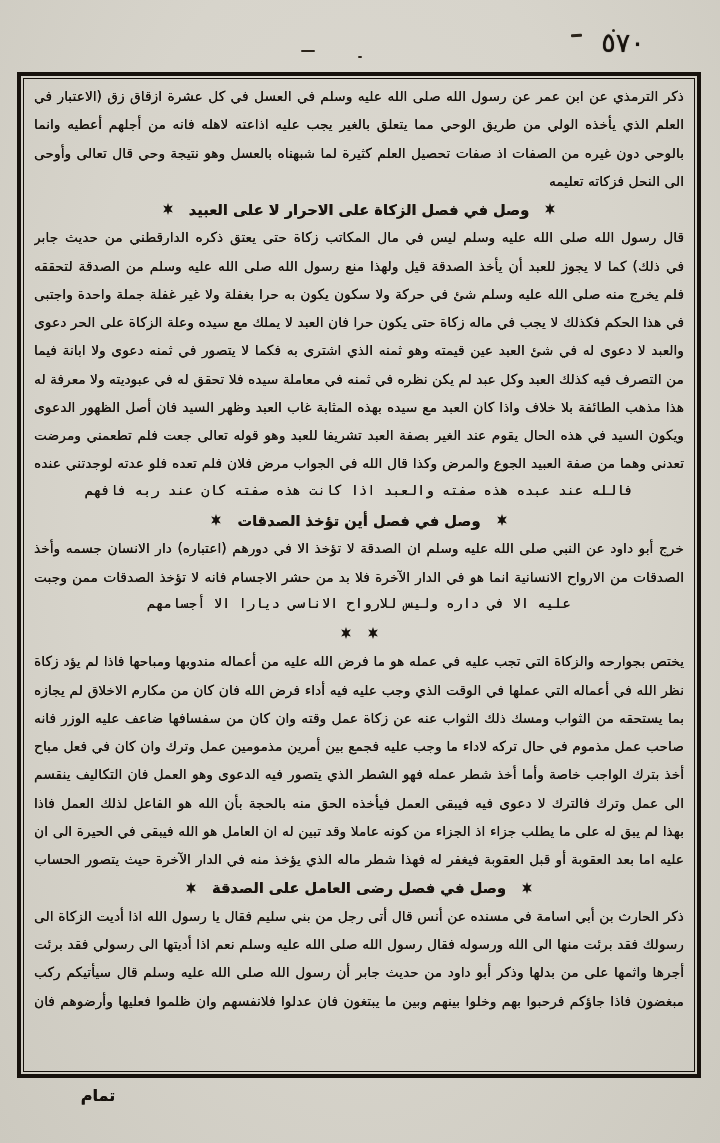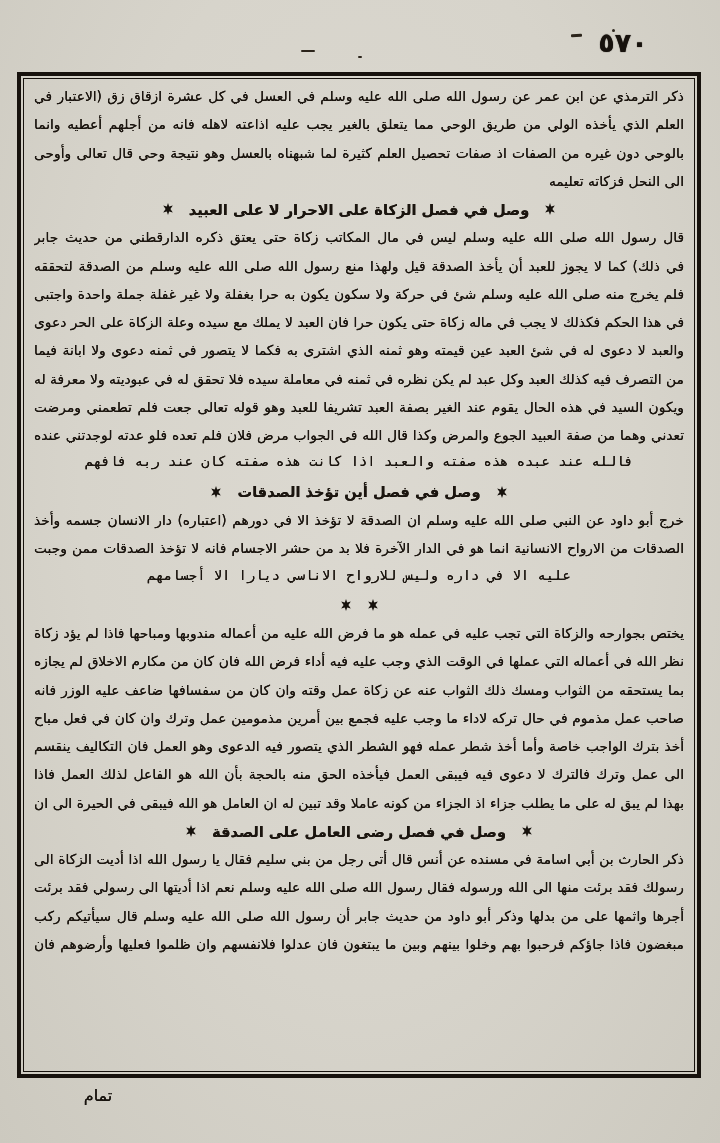--- a/index.html
+++ b/index.html
@@ -3,21 +3,21 @@
 <meta charset="utf-8">
 <style>
   html,body{margin:0;padding:0;}
   body{
     width:720px;height:1143px;position:relative;overflow:hidden;
     background:radial-gradient(ellipse at 50% 40%, #dcd9d1 0%, #d7d4cb 55%, #ccc9bf 100%);
     font-family:"DejaVu Sans",sans-serif;color:#1b150f;
   }
   .page-number{
     position:absolute;top:27px;left:586px;width:74px;text-align:center;
-    font-size:27px;font-weight:bold;letter-spacing:3px;color:#17120d;
+    font-size:27px;font-weight:normal;letter-spacing:3px;color:#17120d;
     text-shadow:0 0 1px #17120d;
   }
   .speck{position:absolute;background:#2b241b;}
   .speck.s1{left:571px;top:34px;width:11px;height:3px;border-radius:1px;transform:rotate(-2deg);}
   .speck.s2{left:612px;top:29px;width:3px;height:3px;border-radius:50%;}
   .speck.s3{left:301px;top:50px;width:14px;height:2px;border-radius:1px;}
   .speck.s4{left:358px;top:56px;width:4px;height:2px;border-radius:1px;}
   .frame{
     position:absolute;left:17px;top:72px;width:684px;height:1006px;
     border:4px solid #17120d;box-sizing:border-box;
@@ -34,21 +34,21 @@
   .ln.last-right{text-align-last:right;}
   .ln.last-center{text-align-last:center;font-family:Liberation Mono, monospace;}
   .hd{
     height:28.28px;display:flex;align-items:center;justify-content:center;gap:15px;
     font-weight:bold;font-size:14.6px;text-shadow:0 0 .5px #1b150f;
   }
   .orn{display:inline-flex;align-items:center;}
   .orn svg{display:block;}
   .catchword{
     position:absolute;left:60px;top:1086px;width:76px;text-align:center;
-    font-weight:normal;font-size:16px;direction:rtl;color:#17120d;
+    font-weight:bold;font-size:16px;direction:rtl;color:#17120d;
     text-shadow:0 0 .6px #17120d;
   }
 </style>
 </head>
 <body>
 
 <div class="page-number">٥٧٠</div>
 <div class="speck s1"></div>
 <div class="speck s2"></div>
 <div class="speck s3"></div>
@@ -80,20 +80,21 @@
         </span>
     </div>
 
     <div>
       <div class="ln">قال رسول الله صلى الله عليه وسلم ليس في مال المكاتب زكاة حتى يعتق ذكره الدارقطني من حديث جابر (الاعتبار</div>
       <div class="ln">في ذلك) كما لا يجوز للعبد أن يأخذ الصدقة قيل ولهذا منع رسول الله صلى الله عليه وسلم من الصدقة لتحققه بعبوديته</div>
       <div class="ln">فلم يخرج منه صلى الله عليه وسلم شئ في حركة ولا سكون يكون به حرا بغفلة ولا غير غفلة جملة واحدة واجتبى آله عناية به</div>
       <div class="ln">في هذا الحكم فكذلك لا يجب في ماله زكاة حتى يكون حرا فان العبد لا يملك مع سيده وعلة الزكاة على الحر دعوى الملك</div>
       <div class="ln">والعبد لا دعوى له في شئ العبد عين قيمته وهو ثمنه الذي اشترى به فكما لا يتصور في ثمنه دعوى ولا ابانة فيما يريده السيد</div>
       <div class="ln">من التصرف فيه كذلك العبد وكل عبد لم يكن نظره في ثمنه في معاملة سيده فلا تحقق له في عبوديته ولا معرفة له بنفسه</div>
+      <div class="ln">هذا مذهب الطائفة بلا خلاف واذا كان العبد مع سيده بهذه المثابة غاب العبد وظهر السيد فان أصل الظهور الدعوى</div>
       <div class="ln">ويكون السيد في هذه الحال يقوم عند الغير بصفة العبد تشريفا للعبد وهو قوله تعالى جعت فلم تطعمني ومرضت فلم</div>
       <div class="ln">تعدني وهما من صفة العبيد الجوع والمرض وكذا قال الله في الجواب مرض فلان فلم تعده فلو عدته لوجدتني عنده</div>
       <div class="ln last-center">فالله عند عبده هذه صفته والعبد اذا كانت هذه صفته كان عند ربه فافهم</div>
     </div>
 
     <div class="hd">
       <span class="orn">
           <svg width="12" height="12" viewBox="0 0 20 20" fill="#17120d">
             <path d="M10 0l2 6 6-2-4 6 4 6-6-2-2 6-2-6-6 2 4-6-4-6 6 2z"></path>
             <circle cx="10" cy="10" r="2.4"></circle>
@@ -130,20 +131,21 @@
     </div>
 
     <div>
       <div class="ln">يختص بجوارحه والزكاة التي تجب عليه في عمله هو ما فرض الله عليه من أعماله مندوبها ومباحها فاذا لم يؤد زكاة ماله</div>
       <div class="ln">نظر الله في أعماله التي عملها في الوقت الذي وجب عليه فيه أداء فرض الله فان كان من مكارم الاخلاق لم يجازه عليها</div>
       <div class="ln">بما يستحقه من الثواب ومسك ذلك الثواب عنه عن زكاة عمل وقته وان كان من سفسافها ضاعف عليه الوزر فانه</div>
       <div class="ln">صاحب عمل مذموم في حال تركه لاداء ما وجب عليه فجمع بين أمرين مذمومين عمل وترك وان كان في فعل مباح</div>
       <div class="ln">أخذ بترك الواجب خاصة وأما أخذ شطر عمله فهو الشطر الذي يتصور فيه الدعوى وهو العمل فان التكاليف ينقسم</div>
       <div class="ln">الى عمل وترك فالترك لا دعوى فيه فيبقى العمل فيأخذه الحق منه بالحجة بأن الله هو الفاعل لذلك العمل فاذا كوشف</div>
       <div class="ln">بهذا لم يبق له على ما يطلب جزاء اذ الجزاء من كونه عاملا وقد تبين له ان العامل هو الله فيبقى في الحيرة الى ان يمتن الله</div>
+      <div class="ln">عليه اما بعد العقوبة أو قبل العقوبة فيغفر له فهذا شطر ماله الذي يؤخذ منه في الدار الآخرة حيث يتصور الحساب</div>
     </div>
 
     <div class="hd">
       <span class="orn">
           <svg width="12" height="12" viewBox="0 0 20 20" fill="#17120d">
             <path d="M10 0l2 6 6-2-4 6 4 6-6-2-2 6-2-6-6 2 4-6-4-6 6 2z"></path>
             <circle cx="10" cy="10" r="2.4"></circle>
           </svg>
         </span>
       <span>وصل في فصل رضى العامل على الصدقة</span>

